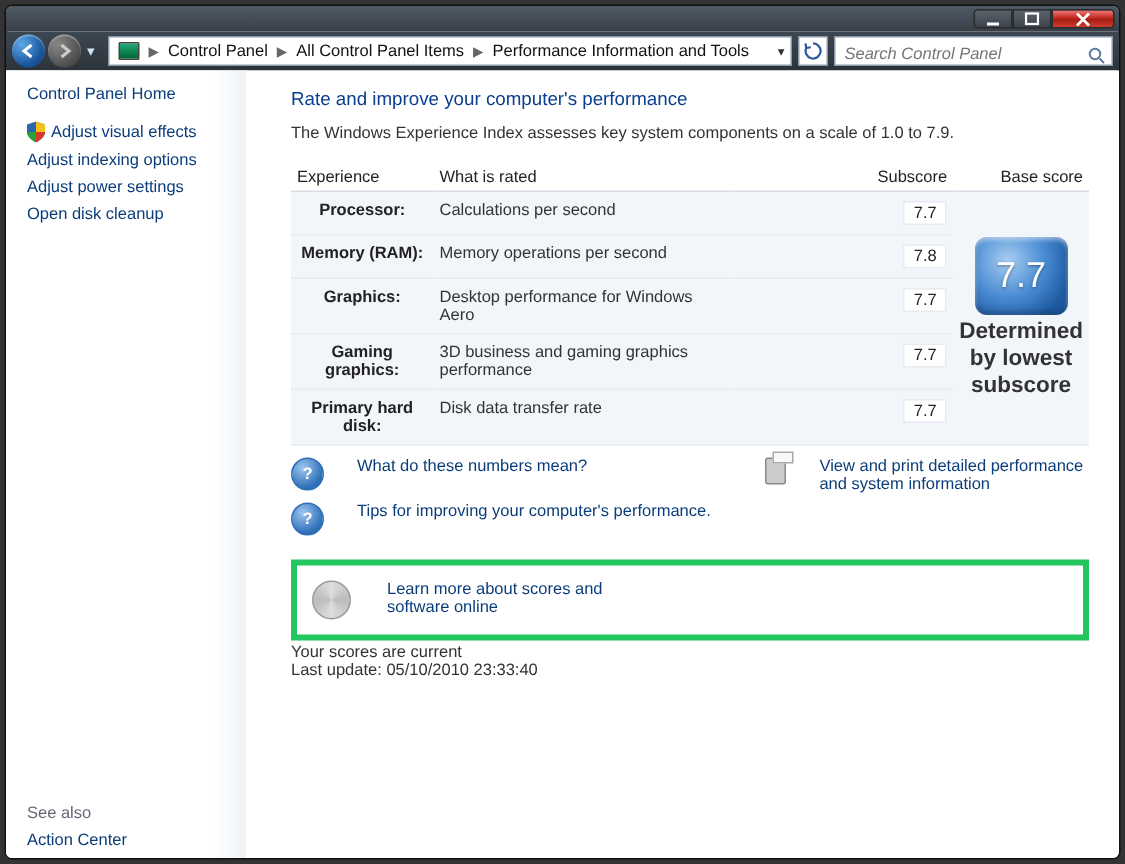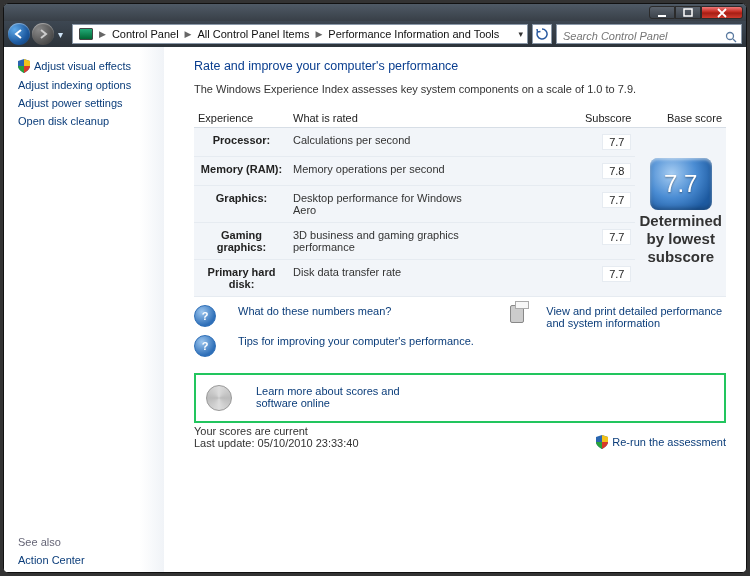--- a/index.html
+++ b/index.html
@@ -135,21 +135,21 @@
   .qmark {
     width:22px;height:22px;border-radius:50%;
     background: radial-gradient(circle at 35% 30%,#9cc6ef,#2e6fb8 70%);
     color:#fff;display:flex;align-items:center;justify-content:center;font-weight:700;border:1px solid #2e6fb8;
   }
   .bluelink { color:#0b3d7a; cursor:pointer;margin-left:14px;}
   .hl-right { flex:1;display:flex;gap:8px;align-items:flex-start;}
   .printer-ic { width:22px;height:18px;background:#ccc;border:1px solid #888;border-radius:2px;position:relative;}
   .printer-ic::before{content:"";position:absolute;top:-5px;left:4px;width:12px;height:6px;background:#f7f7f7;border:1px solid #aaa;}
   .softbox {
-    margin-top:8px;border:2px solid #22c55e;padding:10px;display:flex;gap:10px;align-items:flex-start;
+    margin-top:8px;border:4px solid #22c55e;padding:10px;display:flex;gap:10px;align-items:flex-start;
   }
   .cd-ic{width:26px;height:26px;border-radius:50%;background:conic-gradient(#ddd,#bbb,#ddd,#bbb,#ddd);border:1px solid #999;}
   .status-row { margin-top:2px;display:flex;justify-content:space-between;align-items:flex-end;}
   .status-left { color:#333;}
   .rerun { color:#0b3d7a;cursor:pointer;display:flex;align-items:center;gap:4px;}
 </style>
 </head>
 <body>
 
 <div class="window">
@@ -210,20 +210,21 @@
       <input placeholder="Search Control Panel" style="">
       <svg width="12" height="12">
           <circle cx="5" cy="5" r="3.5" fill="none" stroke="#5a7aa0" stroke-width="1.3"></circle>
           <line x1="8" y1="8" x2="11" y2="11" stroke="#5a7aa0" stroke-width="1.3"></line>
         </svg>
     </div>
   </div>
 
   <div class="content-row">
     <div class="sidebar">
+      <div class="side-head">Control Panel Home</div>
       <div class="side-link">
         <svg class="side-shield" viewBox="0 0 12 14">
             <path d="M6 0 L12 2 V7 C12 11 6 14 6 14 C6 14 0 11 0 7 V2 Z" fill="#2a66b0"></path>
             <path d="M6 0 L12 2 V7 H6 Z" fill="#f2c21a"></path>
             <path d="M6 7 H0 V7 C0 11 6 14 6 14 Z" fill="#2aa23a"></path>
             <path d="M6 7 H12 C12 11 6 14 6 14 Z" fill="#d83a2a"></path>
           </svg>
         <span>Adjust visual effects</span>
       </div>
       <div class="side-link">
@@ -307,25 +308,16 @@
       <div class="softbox">
         <div class="cd-ic"></div>
         <span class="bluelink" style="max-width:180px">Learn more about scores and software online</span>
       </div>
 
       <div class="status-row">
         <div class="status-left">
           <div>Your scores are current</div>
           <div>Last update: 05/10/2010 23:33:40</div>
         </div>
-        <div class="rerun">
-          <svg class="side-shield" viewBox="0 0 12 14">
-              <path d="M6 0 L12 2 V7 C12 11 6 14 6 14 C6 14 0 11 0 7 V2 Z" fill="#2a66b0"></path>
-              <path d="M6 0 L12 2 V7 H6 Z" fill="#f2c21a"></path>
-              <path d="M6 7 H0 V7 C0 11 6 14 6 14 Z" fill="#2aa23a"></path>
-              <path d="M6 7 H12 C12 11 6 14 6 14 Z" fill="#d83a2a"></path>
-            </svg>
-          <span>Re-run the assessment</span>
-        </div>
       </div>
     </div>
   </div>
 </div>
 
 </body></html>

